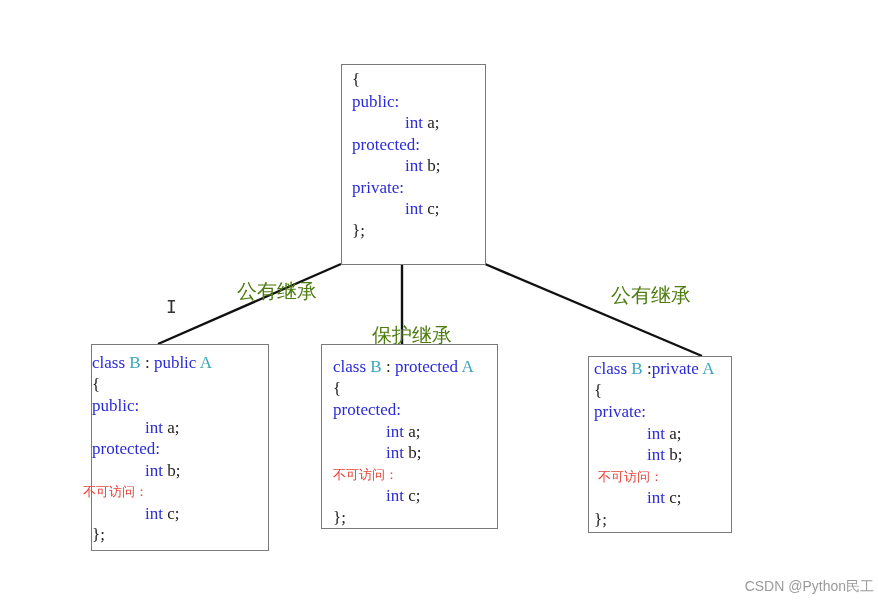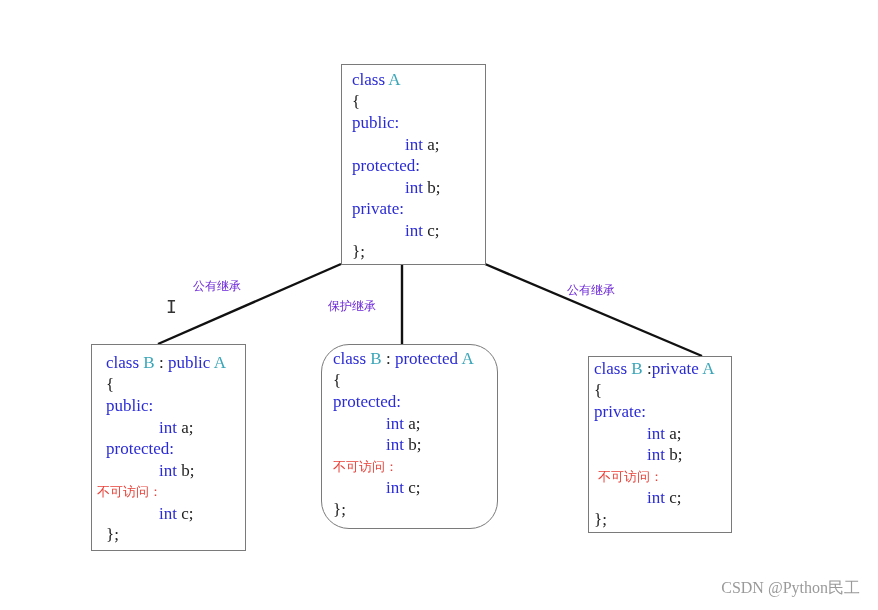--- a/index.html
+++ b/index.html
@@ -5,64 +5,63 @@
   html, body { margin:0; padding:0; }
   body { width:878px; height:610px; background:#ffffff; position:relative; overflow:hidden; font-family:"Liberation Serif", serif; }
   .lines { position:absolute; left:0; top:0; width:878px; height:610px; }
   .box { position:absolute; border:1.5px solid #7a7a7a; background:#ffffff; box-sizing:border-box; font-size:17px; line-height:21.5px; color:#222; }
   .line { white-space:pre; height:21.5px; }
   .kw { color:#2b2bd6; }
   .cls { color:#3aa6b9; }
   .pun { color:#222; }
   .red { color:#e8433a; font-family:"DejaVu Sans", sans-serif; font-size:13px; }
   .ind { display:inline-block; width:53px; }
-  .lbl { position:absolute; font-family:"DejaVu Sans", sans-serif; font-size:12px; color:#6d28d9; }
-  .wm { position:absolute; right:18px; top:578px; font-family:Liberation Serif, serif; font-size:16px; color:#9a9a9a; }
+  .lbl { position:absolute; font-family:"DejaVu Sans", sans-serif; font-size:20px; color:#4d7c0f;margin-left:44px; }
+  .wm { position:absolute; right:4px; top:578px; font-family:Liberation Sans, sans-serif; font-size:14px; color:#9a9a9a; }
   .cursor { position:absolute; left:166px; top:296px; font-family:"DejaVu Sans Mono", monospace; font-size:18px; color:#333; }
 </style>
 </head>
 <body>
 
 <svg class="lines" viewBox="0 0 878 610">
   <line x1="341" y1="264" x2="158" y2="344" stroke="#111" stroke-width="2.4"></line>
   <line x1="402" y1="264" x2="402" y2="344" stroke="#111" stroke-width="2.4"></line>
   <line x1="485" y1="264" x2="702" y2="356" stroke="#111" stroke-width="2.4"></line>
 </svg>
 
 <div class="box" style="left:341px;top:64px;width:145px;height:201px;padding:4px 0 0 10px;">
-  <div class="line"><span class="kw">class</span> <span class="cls">A</span></div>
   <div class="line pun">{</div>
   <div class="line kw">public:</div>
   <div class="line"><span class="ind"></span><span class="kw">int</span> <span class="pun">a;</span></div>
   <div class="line kw">protected:</div>
   <div class="line"><span class="ind"></span><span class="kw">int</span> <span class="pun">b;</span></div>
   <div class="line kw">private:</div>
   <div class="line"><span class="ind"></span><span class="kw">int</span> <span class="pun">c;</span></div>
   <div class="line pun">};</div>
 </div>
 
 <div class="lbl" style="left:193px;top:278px;">公有继承</div>
-<div class="lbl" style="left:328px;top:298px;">保护继承</div>
+<div class="lbl" style="left:328px;top:322px;">保护继承</div>
 <div class="lbl" style="left:567px;top:282px;">公有继承</div>
 
 <div class="cursor">I</div>
 
-<div class="box" style="left:91px;top:344px;width:155px;height:207px;padding:7px 0 0 14px;">
+<div class="box" style="left:91px;top:344px;width:178px;height:207px;padding:7px 0 0 0;">
   <div class="line"><span class="kw">class</span> <span class="cls">B</span><span class="pun"> : </span><span class="kw">public</span> <span class="cls">A</span></div>
   <div class="line pun">{</div>
   <div class="line kw">public:</div>
   <div class="line"><span class="ind"></span><span class="kw">int</span> <span class="pun">a;</span></div>
   <div class="line kw">protected:</div>
   <div class="line"><span class="ind"></span><span class="kw">int</span> <span class="pun">b;</span></div>
   <div class="line red" style="margin-left:-9px;">不可访问：</div>
   <div class="line"><span class="ind"></span><span class="kw">int</span> <span class="pun">c;</span></div>
   <div class="line pun">};</div>
 </div>
 
-<div class="box" style="left:321px;top:344px;width:177px;height:185px;padding:3px 0 0 11px;border-radius:28px;">
+<div class="box" style="left:321px;top:344px;width:177px;height:185px;padding:11px 0 0 11px;">
   <div class="line"><span class="kw">class</span> <span class="cls">B</span><span class="pun"> : </span><span class="kw">protected</span> <span class="cls">A</span></div>
   <div class="line pun">{</div>
   <div class="line kw">protected:</div>
   <div class="line"><span class="ind"></span><span class="kw">int</span> <span class="pun">a;</span></div>
   <div class="line"><span class="ind"></span><span class="kw">int</span> <span class="pun">b;</span></div>
   <div class="line red">不可访问：</div>
   <div class="line"><span class="ind"></span><span class="kw">int</span> <span class="pun">c;</span></div>
   <div class="line pun">};</div>
 </div>
 

